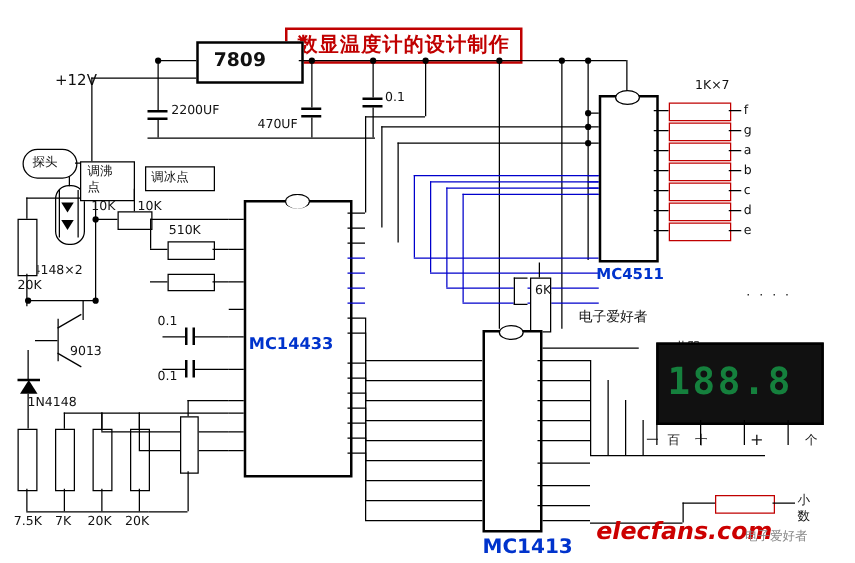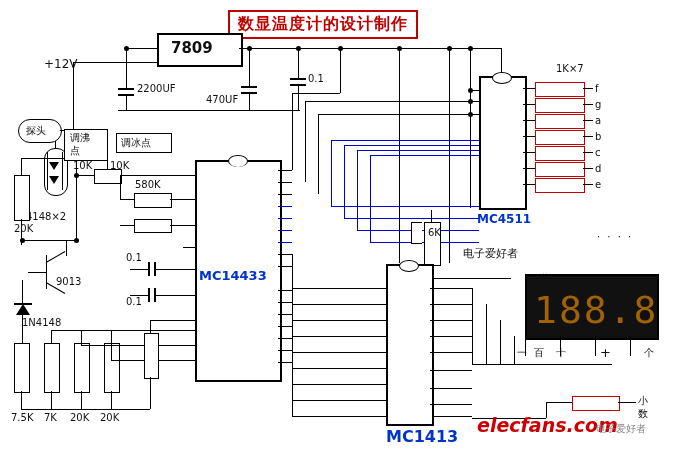--- a/index.html
+++ b/index.html
@@ -12,34 +12,34 @@
   .wire.b{background:#0000cc;}
   .node{position:absolute;background:#000;border-radius:50%;width:5px;height:5px;}
   .title{position:absolute;border:2px solid #c00000;color:#c00000;background:#fff;
          font-size:16px;font-weight:bold;padding:2px 8px;letter-spacing:1px;}
   .chip{position:absolute;border:2px solid #000;background:#fff;}
   .chiplabel{position:absolute;color:#0033cc;font-size:11px;font-weight:bold;white-space:nowrap;}
   .res-h{position:absolute;border:1px solid #000;background:#fff;}
   .res-v{position:absolute;border:1px solid #000;background:#fff;}
   .ell{position:absolute;border:1px solid #000;border-radius:50%;background:#fff;}
   .dispbox{position:absolute;border:2px solid #000;background:#111;}
-  .seg{color:#a16207;font-family:"DejaVu Sans Mono","Liberation Mono",monospace;
-       font-size:38px;font-weight:normal;letter-spacing:2px;}
+  .seg{color:#15803d;font-family:"DejaVu Sans Mono","Liberation Mono",monospace;
+       font-size:30px;font-weight:bold;letter-spacing:2px;}
   .noteboxes{position:absolute;border:1px solid #111;background:#fff;font-size:10px;
              line-height:1.35;padding:3px 5px;white-space:pre;}
   .watermark{position:absolute;color:#cc0000;font-weight:bold;font-style:italic;font-size:19px;}
   .wm2{position:absolute;color:#888;font-size:10px;}
   .tri{position:absolute;width:0;height:0;}
 </style>
 </head>
 <body>
 
 <div id="root">
 
-  <div class="title" style="left:228px;top:10px;text-align:right;">数显温度计的设计制作</div>
+  <div class="title" style="left:228px;top:22px;text-align:right;">数显温度计的设计制作</div>
 
   <div class="lbl" style="left:44px;top:58px;font-size:12px;">+12V</div>
 
   <div class="chip" style="left:157px;top:33px;width:82px;height:30px;"></div>
   <div class="chiplabel" style="left:171px;top:39px;color:#111;font-size:15px;">7809</div>
 
   <div class="wire" style="left:73px;top:62px;width:84px;height:1px;"></div>
   <div class="wire" style="left:239px;top:48px;width:262px;height:1px;"></div>
   <div class="wire" style="left:501px;top:48px;width:1px;height:28px;"></div>
 
@@ -158,21 +158,21 @@
   <div class="res-h" style="left:94px;top:169px;width:26px;height:13px;"></div>
   <div class="wire" style="left:120px;top:175px;width:63px;height:1px;"></div>
   <div class="wire" style="left:76px;top:175px;width:18px;height:1px;"></div>
   <div class="node" style="left:74px;top:173px;"></div>
   <div class="wire" style="left:107px;top:151px;width:1px;height:18px;"></div>
 
   <div class="res-h" style="left:134px;top:193px;width:36px;height:13px;"></div>
   <div class="lbl" style="left:133px;top:195px;color:#fff;"></div>
   <div class="lbl" style="left:134px;top:196px;"></div>
   <div class="lbl" style="left:135px;top:193px;opacity:0;"></div>
-  <div class="lbl" style="left:135px;top:180px;">580K</div>
+  <div class="lbl" style="left:135px;top:180px;">510K</div>
   <div class="wire" style="left:170px;top:199px;width:13px;height:1px;"></div>
   <div class="wire" style="left:120px;top:199px;width:14px;height:1px;"></div>
   <div class="wire" style="left:120px;top:175px;width:1px;height:24px;"></div>
 
   <div class="res-h" style="left:134px;top:219px;width:36px;height:12px;"></div>
   <div class="wire" style="left:170px;top:225px;width:13px;height:1px;"></div>
   <div class="wire" style="left:120px;top:225px;width:14px;height:1px;"></div>
 
   <div class="wire" style="left:148px;top:262px;width:2px;height:14px;"></div>
   <div class="wire" style="left:154px;top:262px;width:2px;height:14px;"></div>

